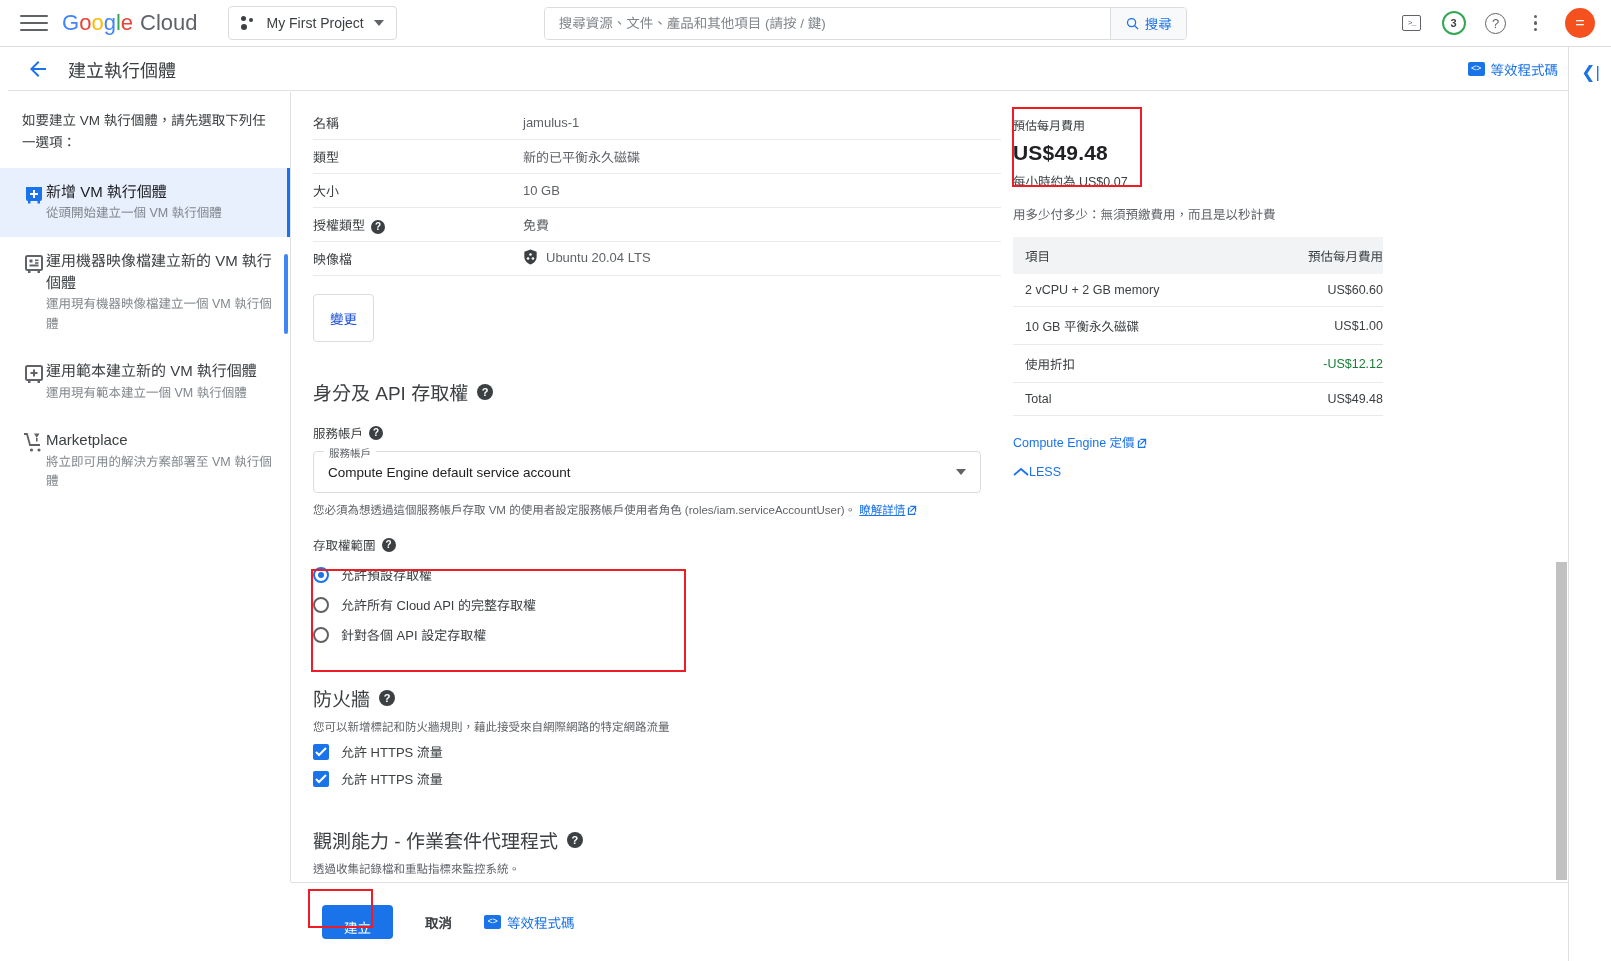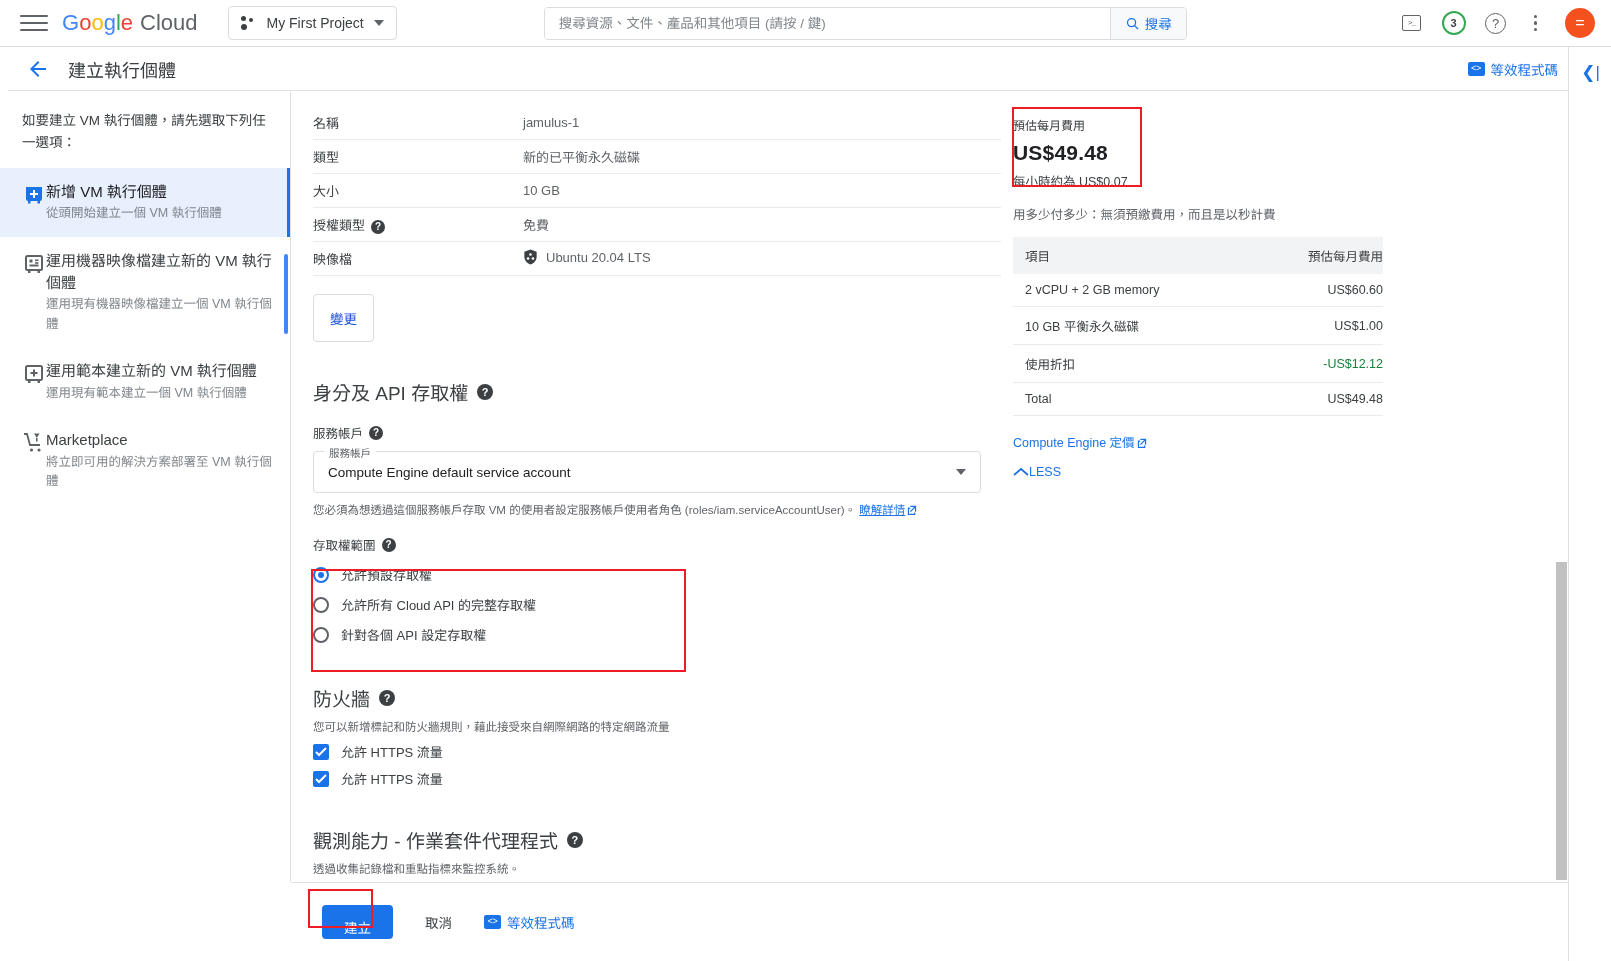--- a/index.html
+++ b/index.html
@@ -230,21 +230,21 @@
     position: absolute; top: 882px; left: 291px; width: 1277px; height: 79px;
     background: #fff; border-top: 1px solid #e0e0e0; display: flex; align-items: center;
   }
   .create-btn {
     margin-left: 31px; height: 34px; padding: 12px 22px; background: #1a73e8; color: #fff;
     border: 0; border-radius: 4px; font-size: 13.5px; cursor: pointer; font-family: inherit;
   }
   #redbox-create { position: absolute; left: 308px; top: 889px; width: 65px; height: 39px; border: 2px solid #ee1c25; }
   .cancel-btn {
     margin-left: 26px; background: transparent; border: 0; color: #3c4043; font-size: 13.5px;
-    cursor: pointer; font-family: inherit;
+    cursor: pointer; font-family: inherit; font-weight: bold;
   }
   .equiv-code-foot {
     margin-left: 26px; display: flex; align-items: center; gap: 6px; color: #1a73e8;
     font-size: 13.5px; cursor: pointer;
   }
   .footer-left-edge { position: absolute; top: 882px; left: 0; width: 291px; height: 79px; background: #fff; }
 
   
   .scroll-track {
     position: absolute; right: 0; width: 11px; background: #fff;

